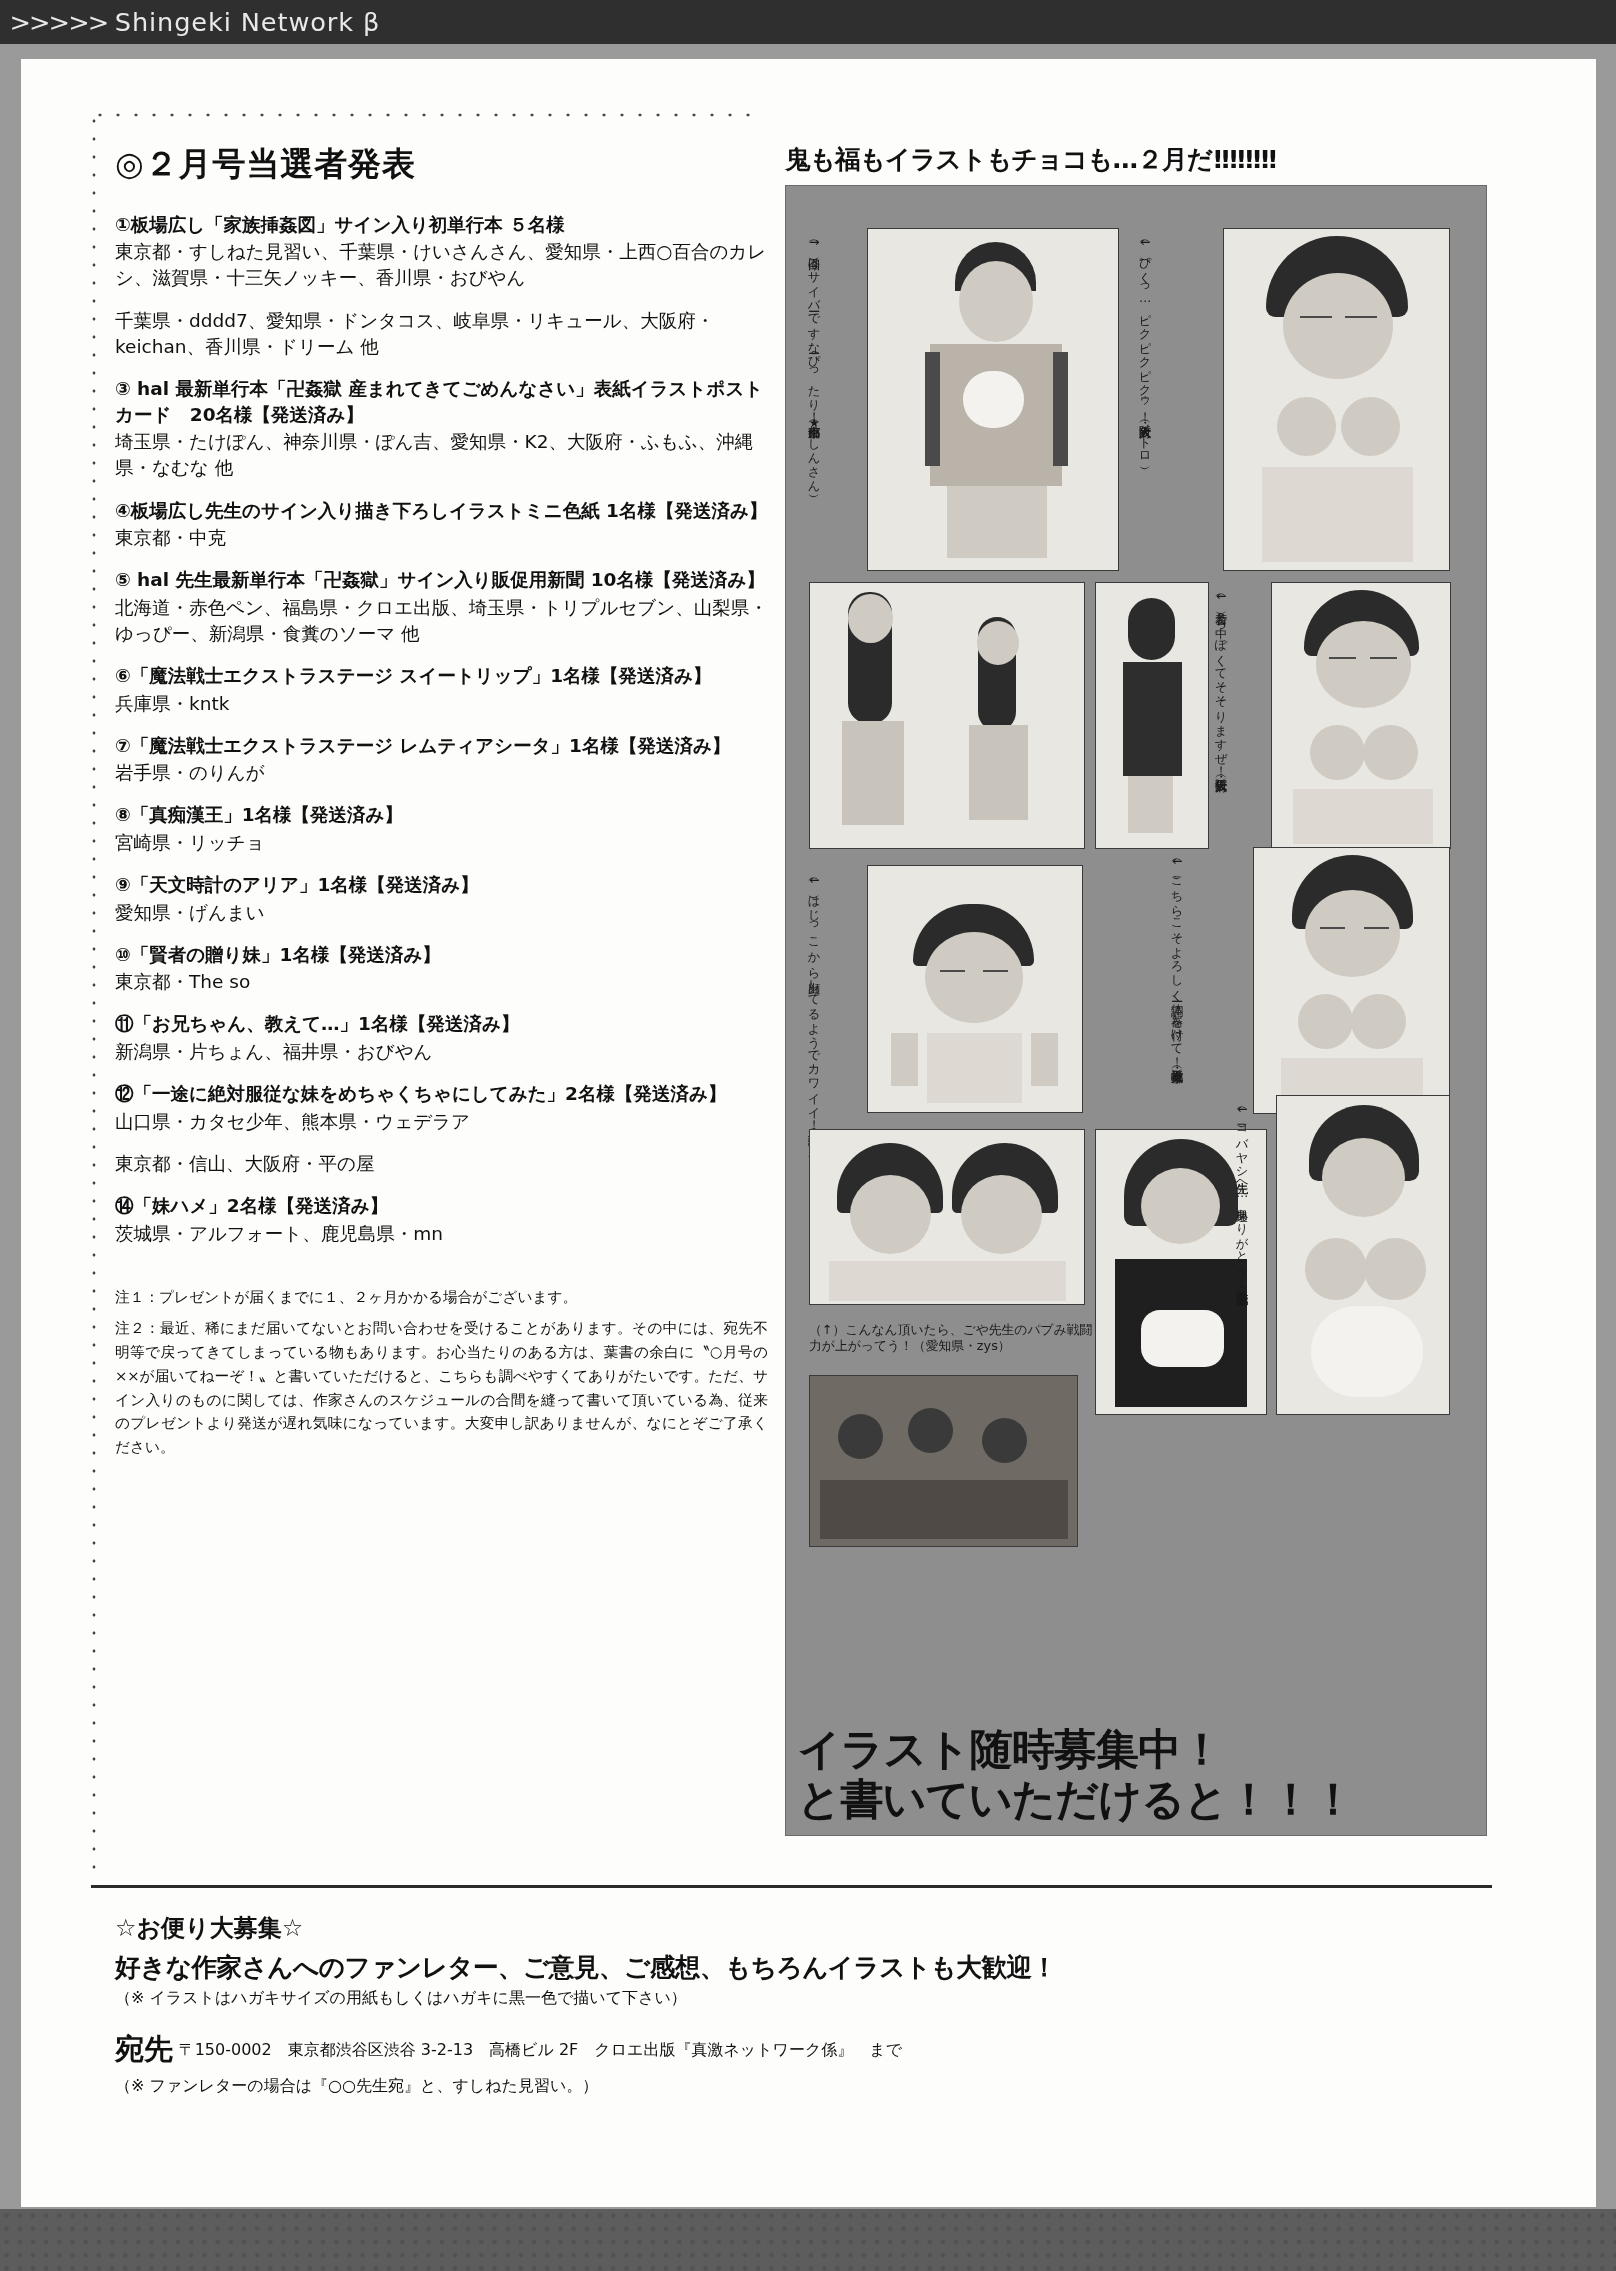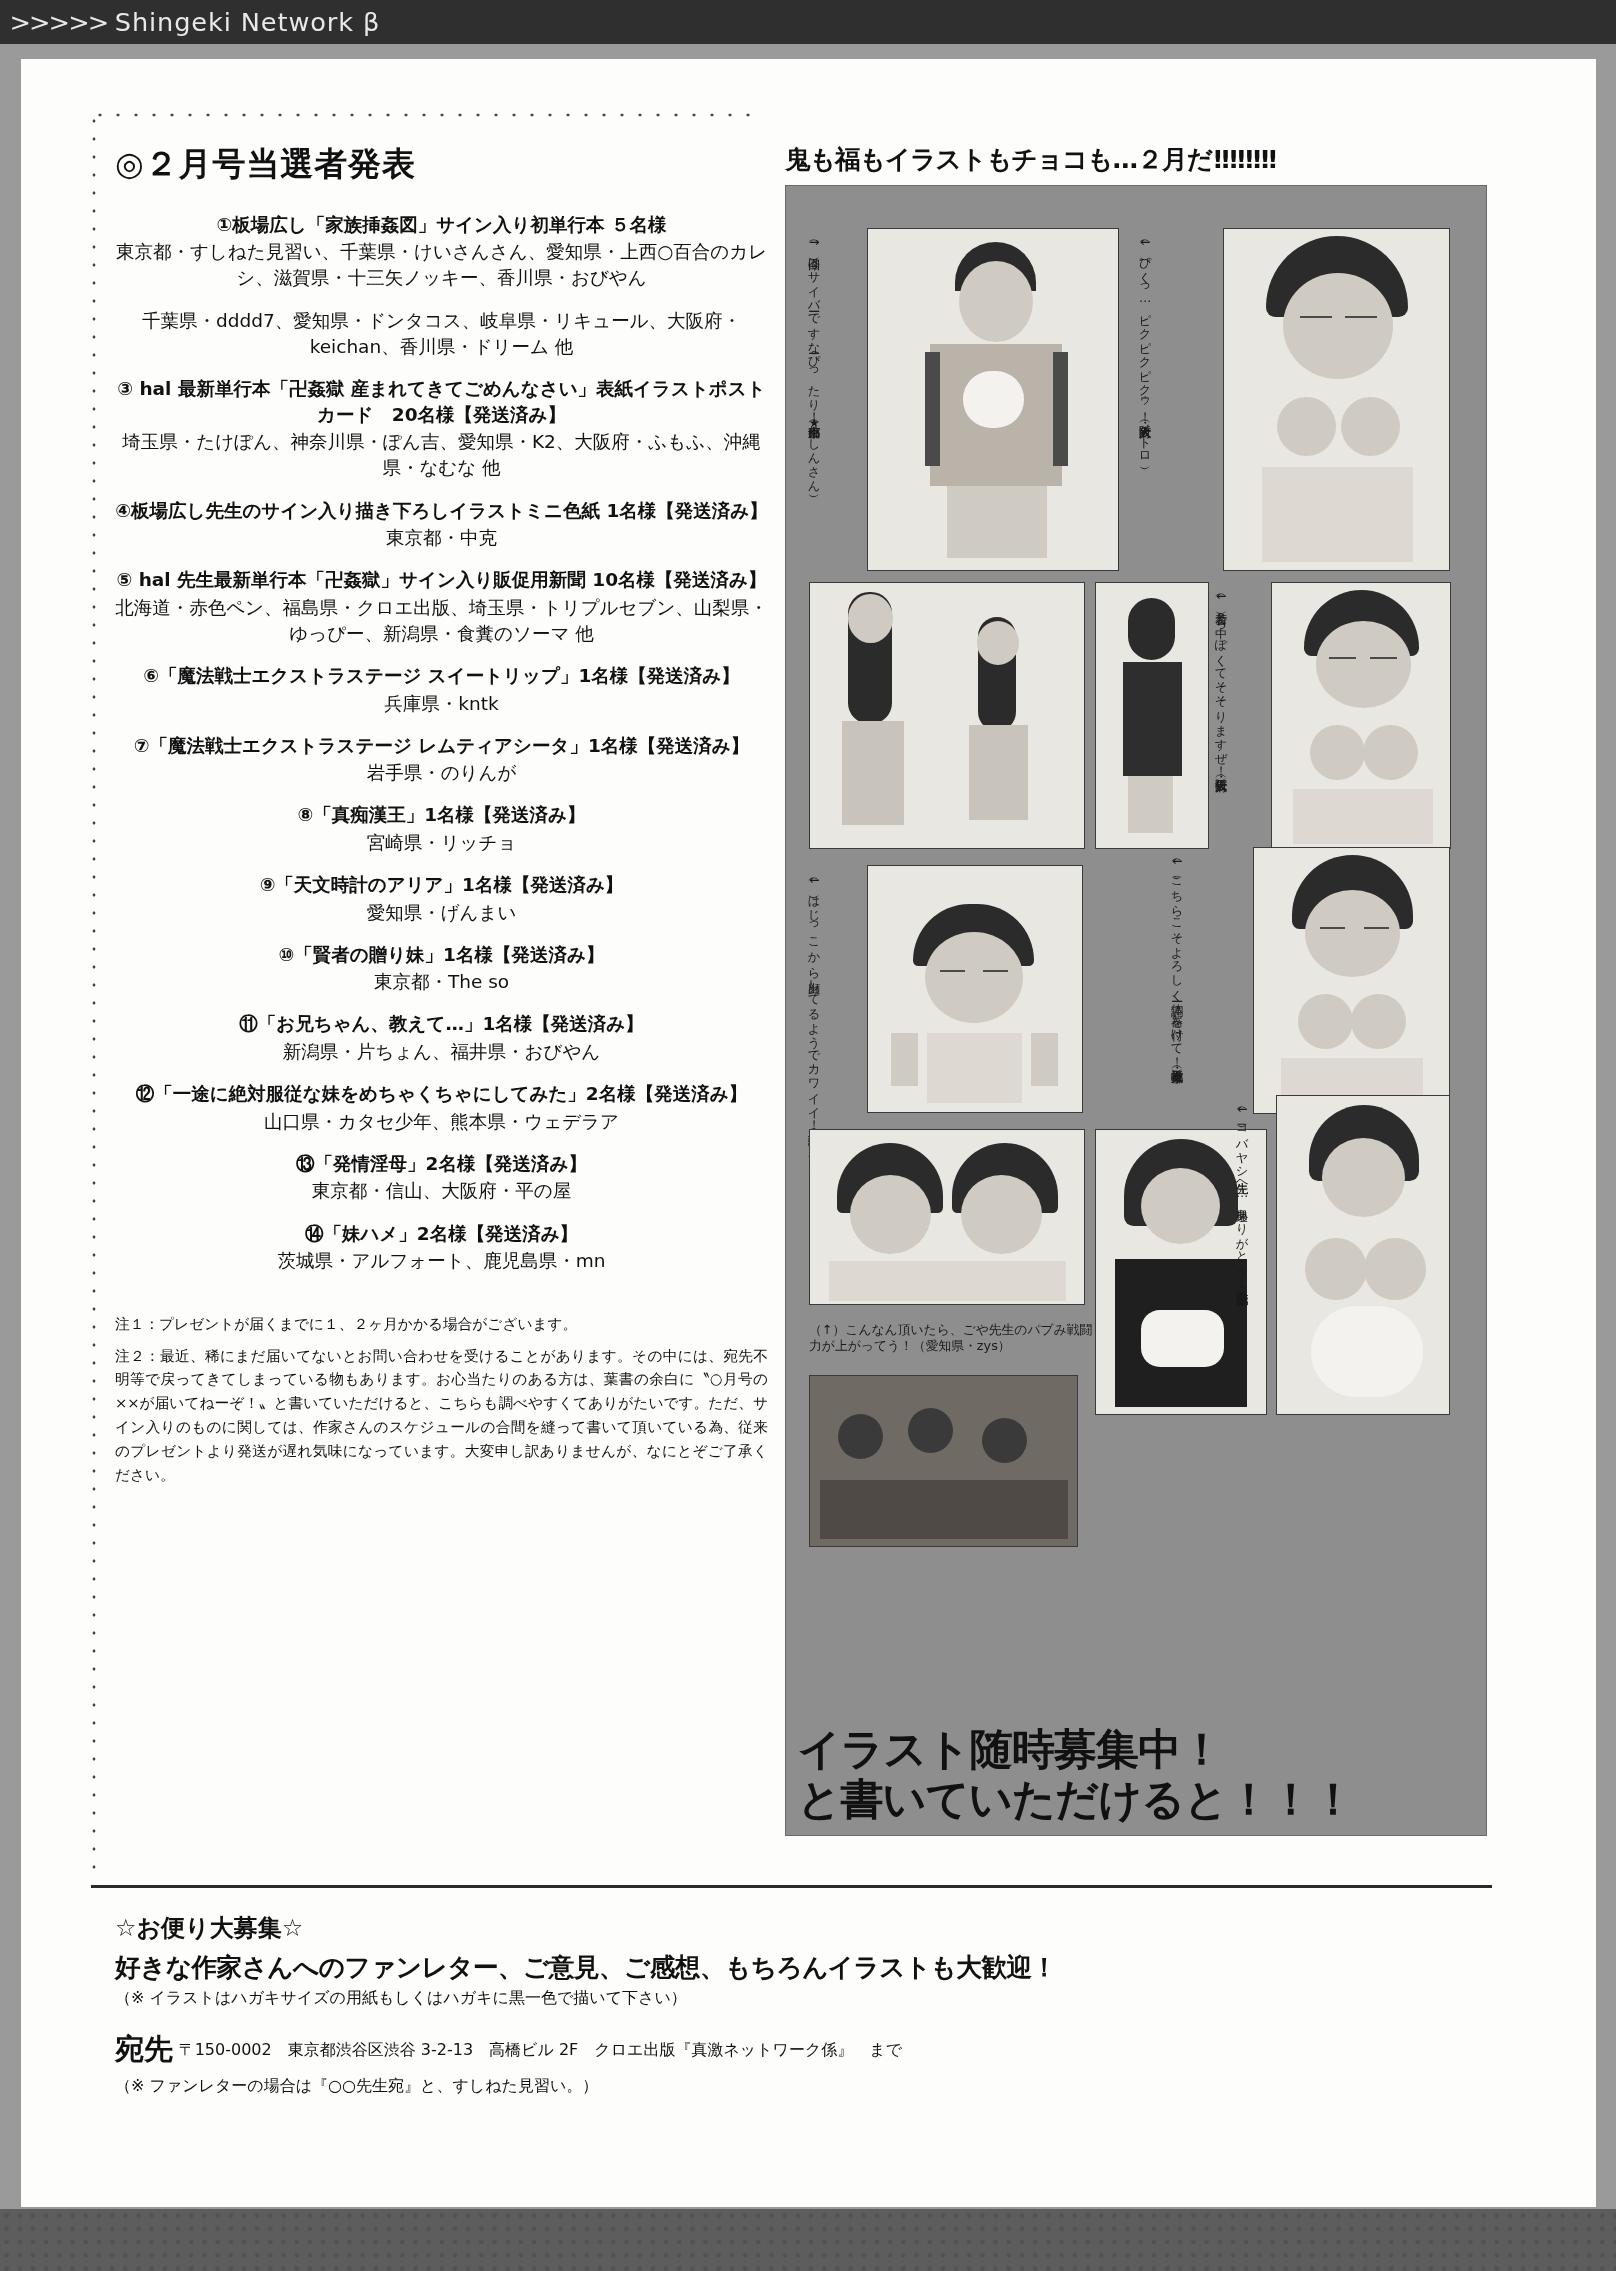--- a/index.html
+++ b/index.html
@@ -21,21 +21,21 @@
   .dotcol{position:absolute;top:112px;left:91px;width:5.7px;height:1770px;
           background-image:radial-gradient(circle,#444 1.5px,transparent 1.7px);
           background-size:5.7px 18px;}
   .dotrow{position:absolute;left:91px;width:662px;height:5.7px;
           background-image:radial-gradient(circle,#444 1.5px,transparent 1.7px);
           background-size:18px 5.7px;}
 
   
   .left{position:absolute;left:115px;top:142px;width:653px;}
   .head{font-size:33px;font-weight:bold;letter-spacing:0.9px;margin-bottom:24.6px;}
-  .entry{margin-bottom:16px;text-align:center;}
+  .entry{margin-bottom:16px;}
   .entry .t{font-size:18.5px;font-weight:bold;line-height:1.38;}
   .entry .w{font-size:18.5px;line-height:1.42;margin-top:1.9px;}
   .notes{margin-top:38px;font-size:14.7px;line-height:1.62;}
   .notes p{margin:0 0 7.6px 0;text-align:justify;}
 
   
   .right{position:absolute;left:785px;top:142px;width:700px;}
   .rtitle{font-size:25.6px;font-weight:bold;letter-spacing:-0.9px;margin-bottom:7.6px;white-space:nowrap;}
   .rtitle .ex{letter-spacing:-3.8px;}
   .artbox{position:relative;width:700px;height:1649px;background:#8e8e8e;border:1.9px solid #6a6a6a;}
@@ -128,21 +128,20 @@
     </div>
     <div class="entry">
       <div class="t">⑪「お兄ちゃん、教えて…」1名様【発送済み】</div>
       <div class="w">新潟県・片ちょん、福井県・おびやん</div>
     </div>
     <div class="entry">
       <div class="t">⑫「一途に絶対服従な妹をめちゃくちゃにしてみた」2名様【発送済み】</div>
       <div class="w">山口県・カタセ少年、熊本県・ウェデラア</div>
     </div>
     <div class="entry">
-      <div class="t">⑬「発情淫母」2名様【発送済み】</div>
       <div class="w">東京都・信山、大阪府・平の屋</div>
     </div>
     <div class="entry">
       <div class="t">⑭「妹ハメ」2名様【発送済み】</div>
       <div class="w">茨城県・アルフォート、鹿児島県・mn</div>
     </div>
 
     <div class="notes">
       <p>注１：プレゼントが届くまでに１、２ヶ月かかる場合がございます。</p>
       <p>注２：最近、稀にまだ届いてないとお問い合わせを受けることがあります。その中には、宛先不明等で戻ってきてしまっている物もあります。お心当たりのある方は、葉書の余白に〝○月号の××が届いてねーぞ！〟と書いていただけると、こちらも調べやすくてありがたいです。ただ、サイン入りのものに関しては、作家さんのスケジュールの合間を縫って書いて頂いている為、従来のプレゼントより発送が遅れ気味になっています。大変申し訳ありませんが、なにとぞご了承ください。</p>

